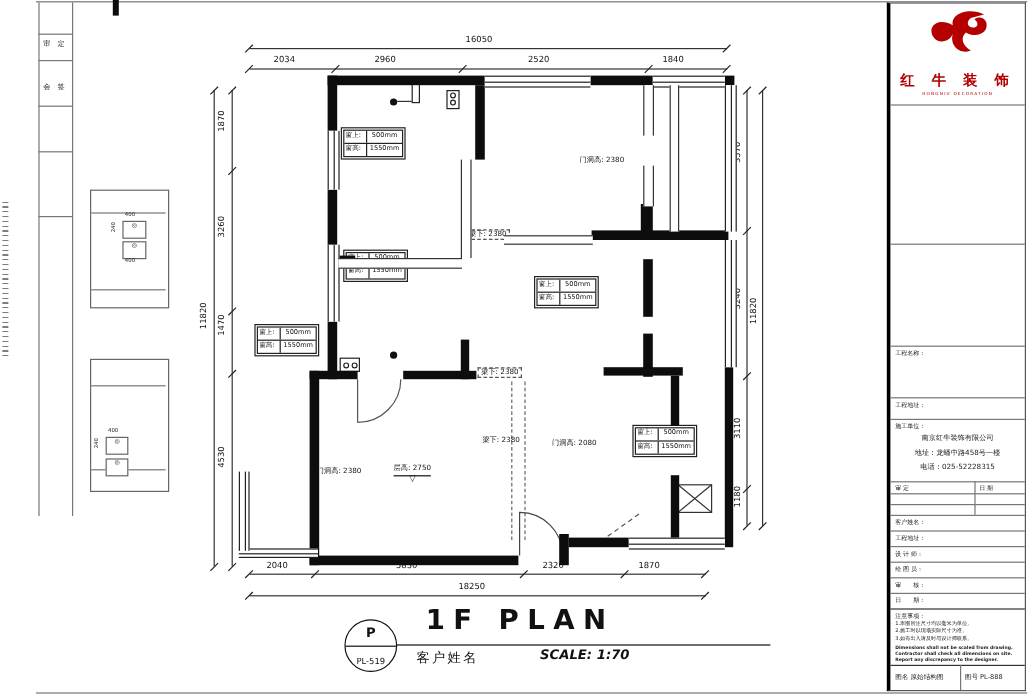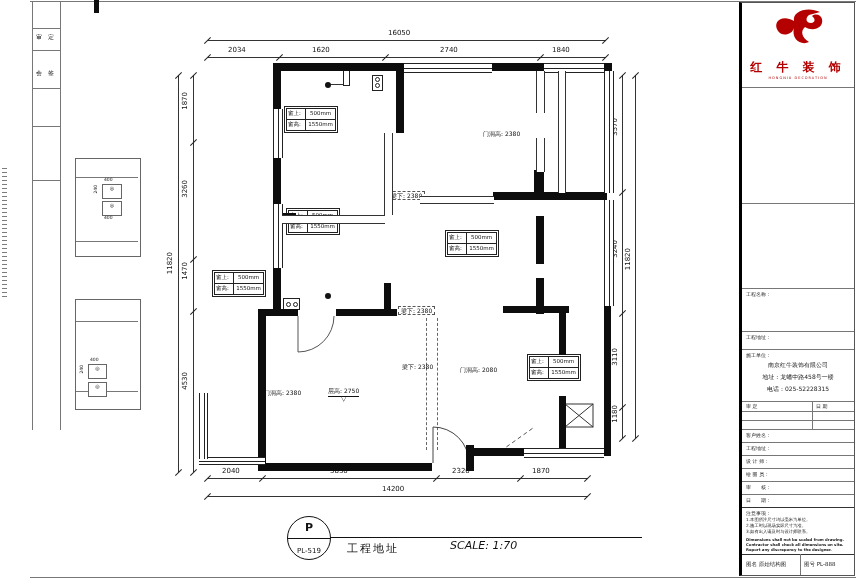--- a/index.html
+++ b/index.html
@@ -49,21 +49,21 @@
   .brand{position:absolute;left:0;right:0;text-align:center;font-size:12px;letter-spacing:5px;font-weight:bold;}
   .brand-sub{position:absolute;left:0;right:0;text-align:center;font-size:3.5px;letter-spacing:1px;}
   
   #badge{position:absolute;left:287px;top:516px;width:42px;height:42px;border:1px solid #111;border-radius:50%;}
   #badge .mid{position:absolute;left:0;right:0;top:50%;border-top:1px solid #111;}
   #badge .t{position:absolute;left:0;right:0;top:4px;text-align:center;font-size:11px;font-weight:bold;}
   #badge .b{position:absolute;left:0;right:0;bottom:4px;text-align:center;font-size:7px;}
   #plan-title{position:absolute;left:318px;top:504px;width:194px;text-align:right;font-size:23px;
     font-weight:bold;letter-spacing:7px;white-space:nowrap;}
   #plan-sub{position:absolute;left:347px;top:541px;font-size:11px;letter-spacing:2px;}
-  #plan-scale{position:absolute;left:450px;top:539px;font-size:11px;font-weight:normal;font-style:italic;}
+  #plan-scale{position:absolute;left:450px;top:539px;font-size:11px;font-weight:bold;font-style:italic;}
   .scribble{position:absolute;width:5px;background:repeating-linear-gradient(#444 0 1px,transparent 1px 4px);opacity:.7;}
   svg{position:absolute;overflow:visible;}
 </style>
 </head>
 <body>
 
 <div id="sheet">
 
   <div class="hline" style="left:30px;top:1px;width:826px;"></div>
   <div class="hline" style="left:30px;top:577px;width:826px;"></div>
@@ -192,40 +192,40 @@
       </div>
     <div class="dimh" style="left:208px;top:57px;width:398px;">
         <div class="tk" style="left: -5px; top: -1px;"></div>
         <div class="tk" style="left: 67px; top: -1px;"></div>
         <div class="tk" style="left: 173px; top: -1px;"></div>
         <div class="tk" style="left: 328px; top: -1px;"></div>
         <div class="tk" style="left: 393px; top: -1px;"></div>
       </div>
     <div class="dl" style="left:388px;top:30px;">16050</div>
     <div class="dl" style="left:228px;top:47px;">2034</div>
-    <div class="dl" style="left:312px;top:47px;">1620</div>
-    <div class="dl" style="left:440px;top:47px;">2740</div>
+    <div class="dl" style="left:312px;top:47px;">2960</div>
+    <div class="dl" style="left:440px;top:47px;">2520</div>
     <div class="dl" style="left:552px;top:47px;">1840</div>
 
     <div class="dimh" style="left:208px;top:478px;width:380px;">
         <div class="tk" style="left: -5px; top: -1px;"></div>
         <div class="tk" style="left: 50px; top: -1px;"></div>
         <div class="tk" style="left: 224px; top: -1px;"></div>
         <div class="tk" style="left: 308px; top: -1px;"></div>
         <div class="tk" style="left: 375px; top: -1px;"></div>
       </div>
     <div class="dimh" style="left:208px;top:496px;width:380px;">
         <div class="tk" style="left: -5px; top: -1px;"></div>
         <div class="tk" style="left: 375px; top: -1px;"></div>
       </div>
     <div class="dl" style="left:222px;top:468px;">2040</div>
     <div class="dl" style="left:330px;top:468px;">5830</div>
     <div class="dl" style="left:452px;top:468px;">2320</div>
     <div class="dl" style="left:532px;top:468px;">1870</div>
-    <div class="dl" style="left:382px;top:486px;">14200</div>
+    <div class="dl" style="left:382px;top:486px;">18250</div>
 
     <div class="dimv" style="left:178px;top:75px;height:397px;">
         <div class="tk" style="top: 0px; left: -5px;"></div>
         <div class="tk" style="top: 397px; left: -5px;"></div>
       </div>
     <div class="dimv" style="left:193px;top:75px;height:397px;">
         <div class="tk" style="top: 0px; left: -5px;"></div>
         <div class="tk" style="top: 67px; left: -5px;"></div>
         <div class="tk" style="top: 184px; left: -5px;"></div>
         <div class="tk" style="top: 236px; left: -5px;"></div>
@@ -292,21 +292,22 @@
       <div class="wtv" style="left: 558px; top: 71px; width: 6px; height: 122px;"></div>
       <div class="wtv" style="left: 384px; top: 133px; width: 7px; height: 82px;"></div>
     </div>
 
   <div id="badge">
     <div class="mid"></div>
     <div class="t">P</div>
     <div class="b">PL-519</div>
   </div>
   <div class="hline" style="left:330px;top:537px;width:312px;background:#111;"></div>
-  <div id="plan-sub">工程地址</div>
+  <div id="plan-title">1F PLAN</div>
+  <div id="plan-sub">客户姓名</div>
   <div id="plan-scale">SCALE: 1:70</div>
 
   <div id="tb">
     <svg width="64" height="46" viewBox="0 0 64 46" style="left:26px;top:5px;">
       <path d="M52,4 C40,-2 24,3 26,13 C14,6 4,14 10,23 C14,29 24,27 26,20 C23,31 33,38 41,34 C34,30 32,23 37,19 C45,24 56,20 54,11 C53,7 48,5 44,8 C48,11 47,15 43,15 C38,15 37,10 41,7 Z" fill="#b40000"></path>
     </svg>
     <div class="brand" style="top:56px;color:#b40000;">红 牛 装 饰</div>
     <div class="brand-sub" style="top:73px;color:#b40000;">HONGNIU DECORATION</div>
     <div class="tbl" style="top:84px;"></div>
     <div class="tbl" style="top:200px;"></div>

